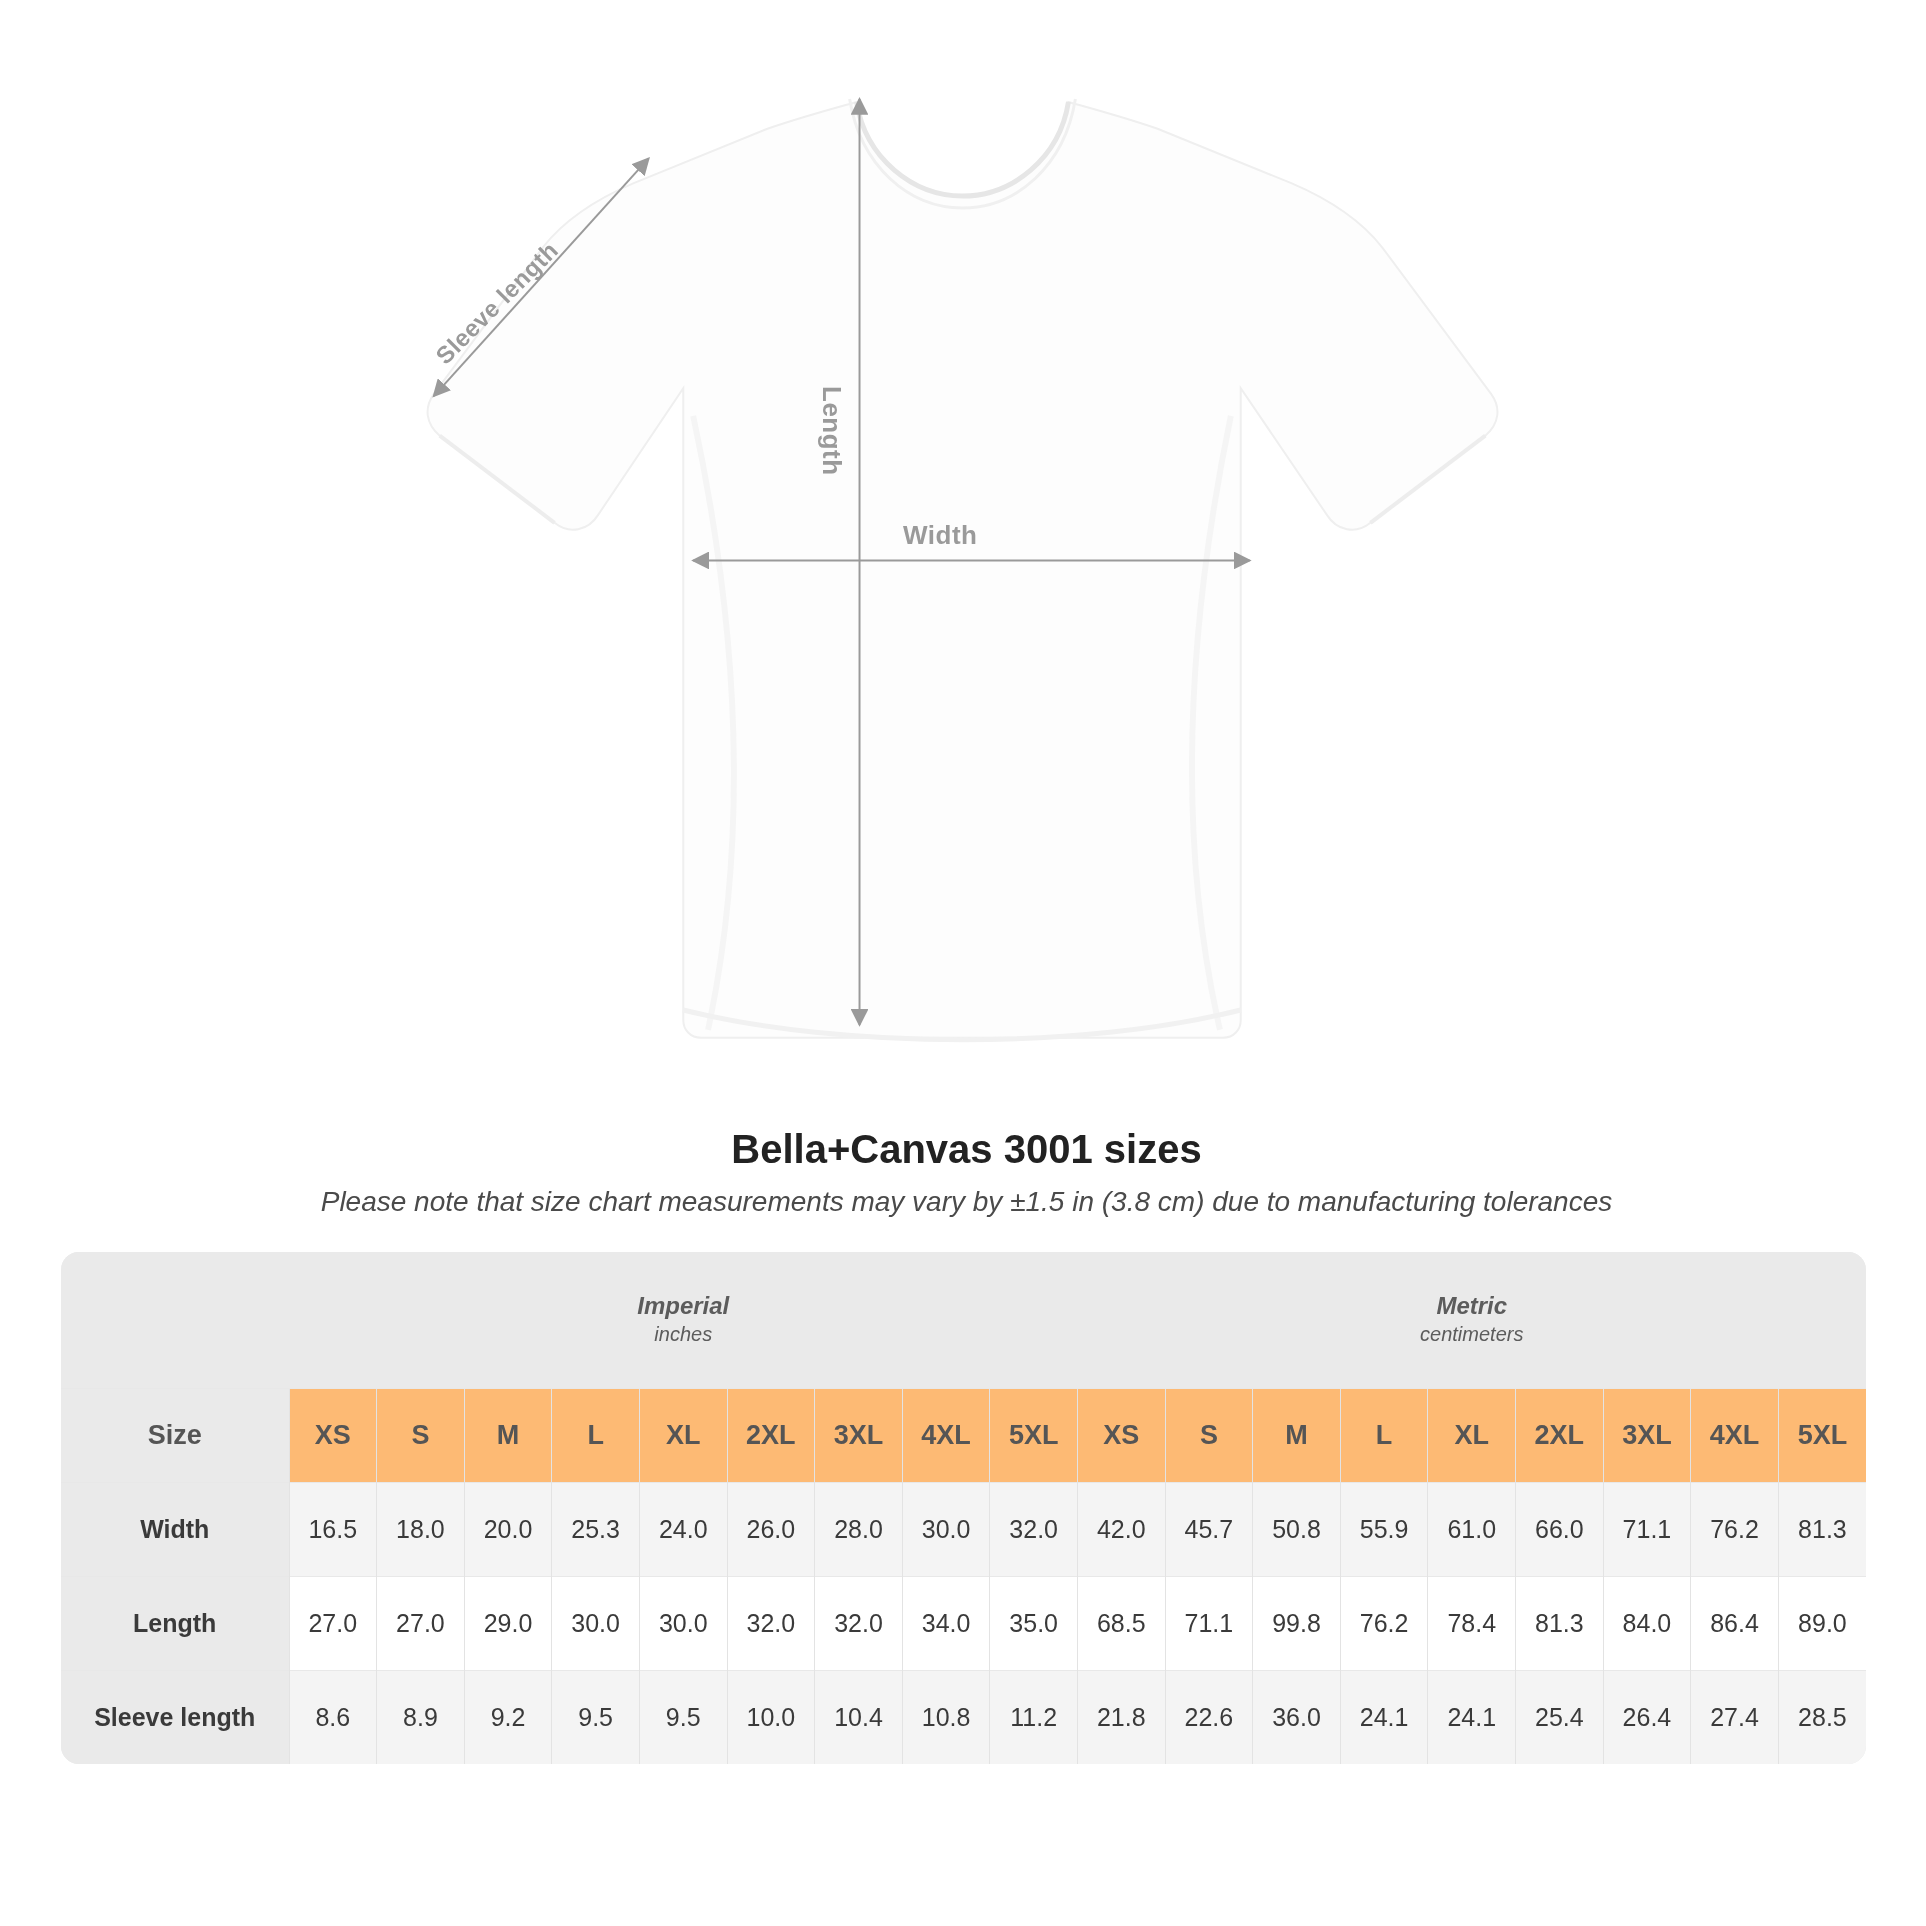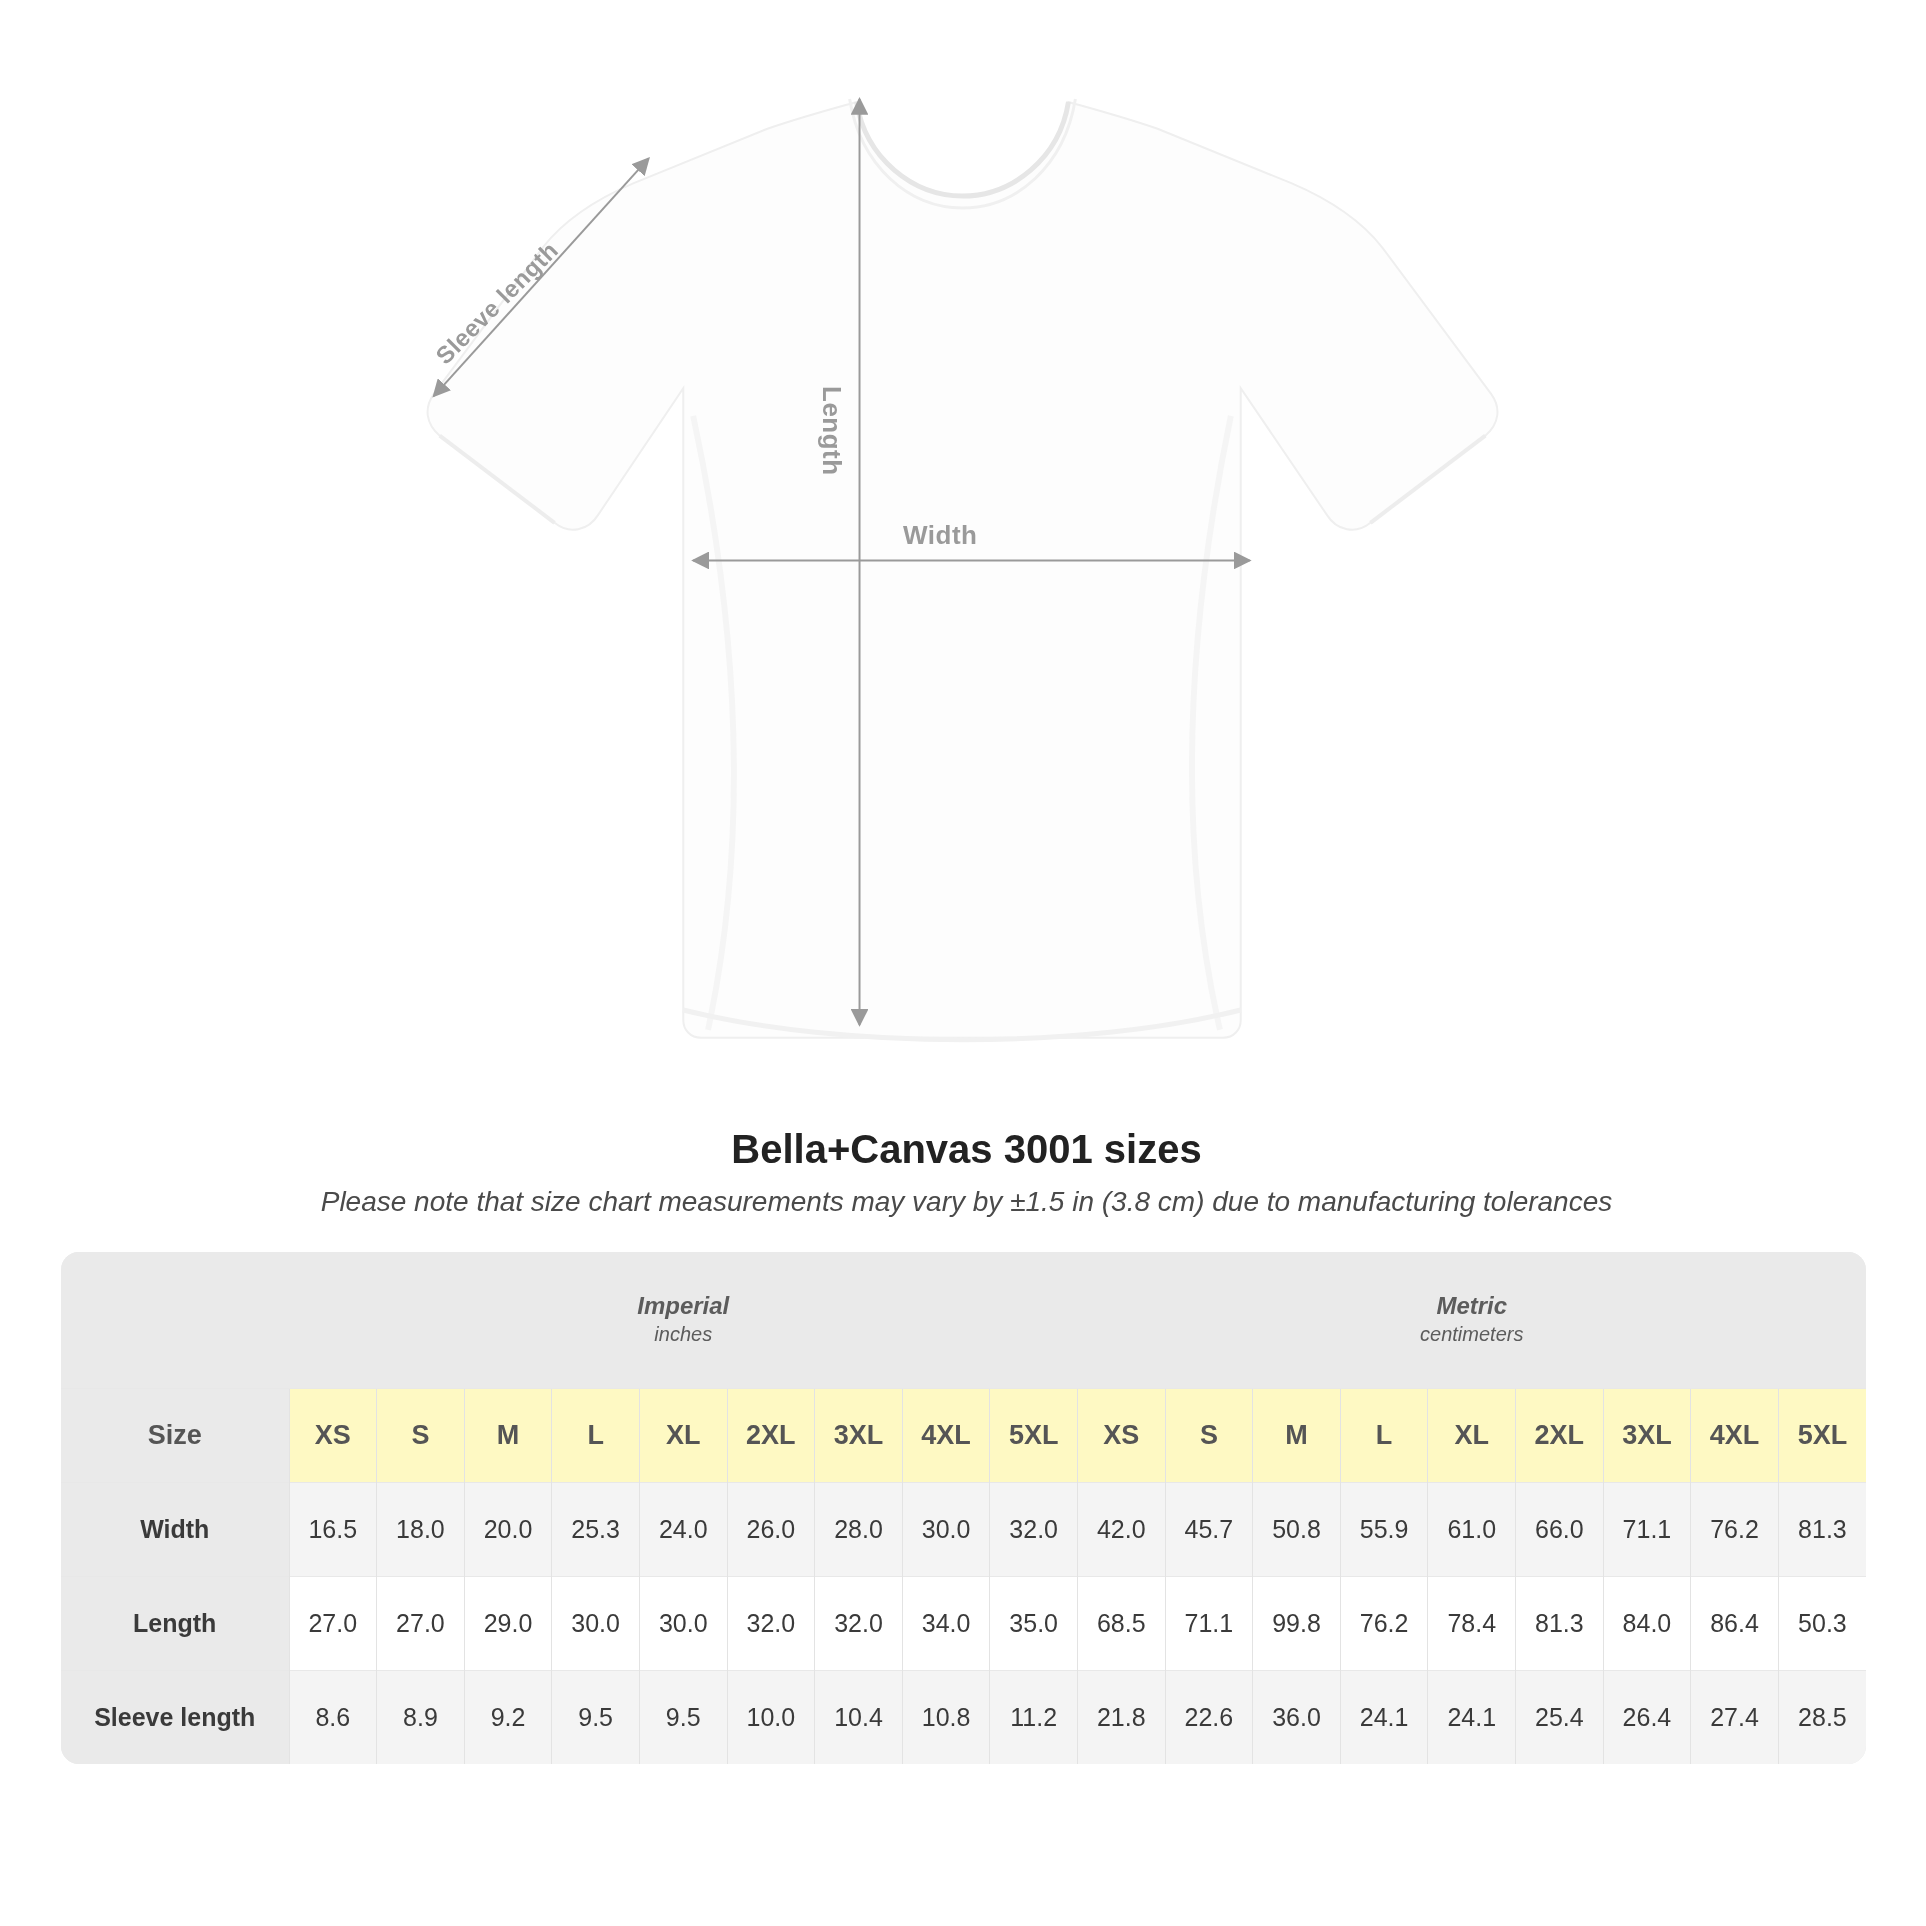--- a/index.html
+++ b/index.html
@@ -114,21 +114,21 @@
     font-weight: bold;
     color: #555555;
     font-size: 27px;
     width: 228px;
   }
   tr.head-row td {
     height: 91px;
     font-weight: bold;
     color: #555555;
     font-size: 27px;
-    background: #fef9c3;
+    background: #fdba74;
   }
   tr.head-row td.row-head { background: #eaeaea; }
 
   tr.data-row td { height: 91px; }
   tr.data-row.odd td { background: #ffffff; }
   tr.data-row.even td { background: #f4f4f4; }
   tr.data-row td.row-head { background: #eaeaea; }
 
   
   tr.head-row td.val, tr.data-row td.val {
@@ -289,21 +289,21 @@
         <td class="val">34.0</td>
         <td class="val">35.0</td>
         <td class="val">68.5</td>
         <td class="val">71.1</td>
         <td class="val">99.8</td>
         <td class="val">76.2</td>
         <td class="val">78.4</td>
         <td class="val">81.3</td>
         <td class="val">84.0</td>
         <td class="val">86.4</td>
-        <td class="val">50.3</td>
+        <td class="val">89.0</td>
       </tr>
 
       <tr class="data-row even">
         <td class="row-head">Sleeve length</td>
         <td class="val">8.6</td>
         <td class="val">8.9</td>
         <td class="val">9.2</td>
         <td class="val">9.5</td>
         <td class="val">9.5</td>
         <td class="val">10.0</td>

